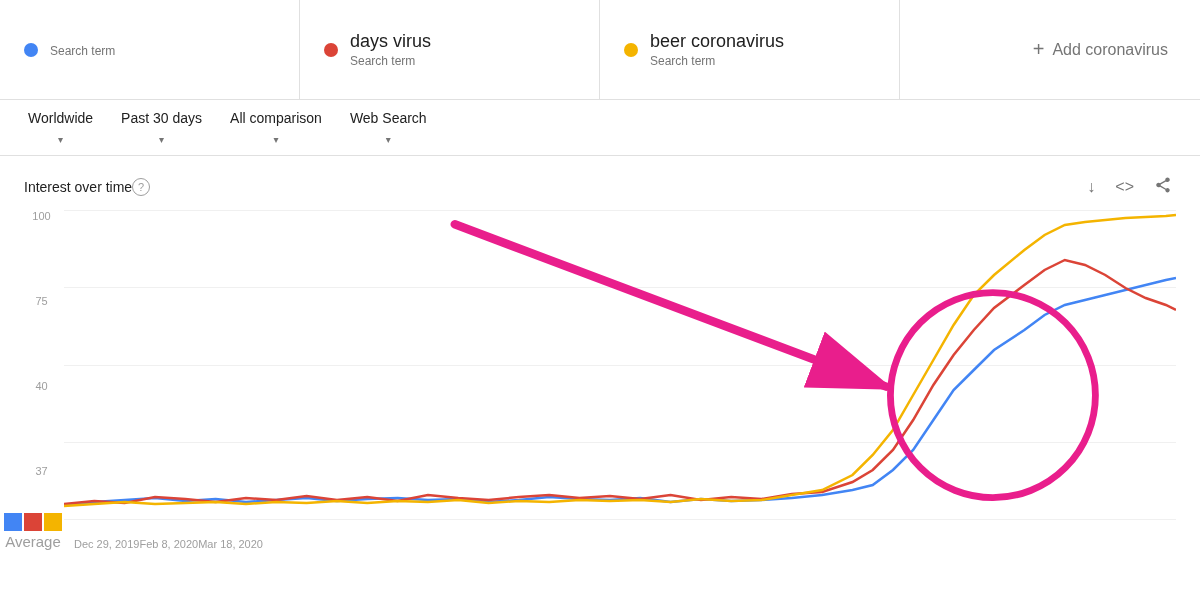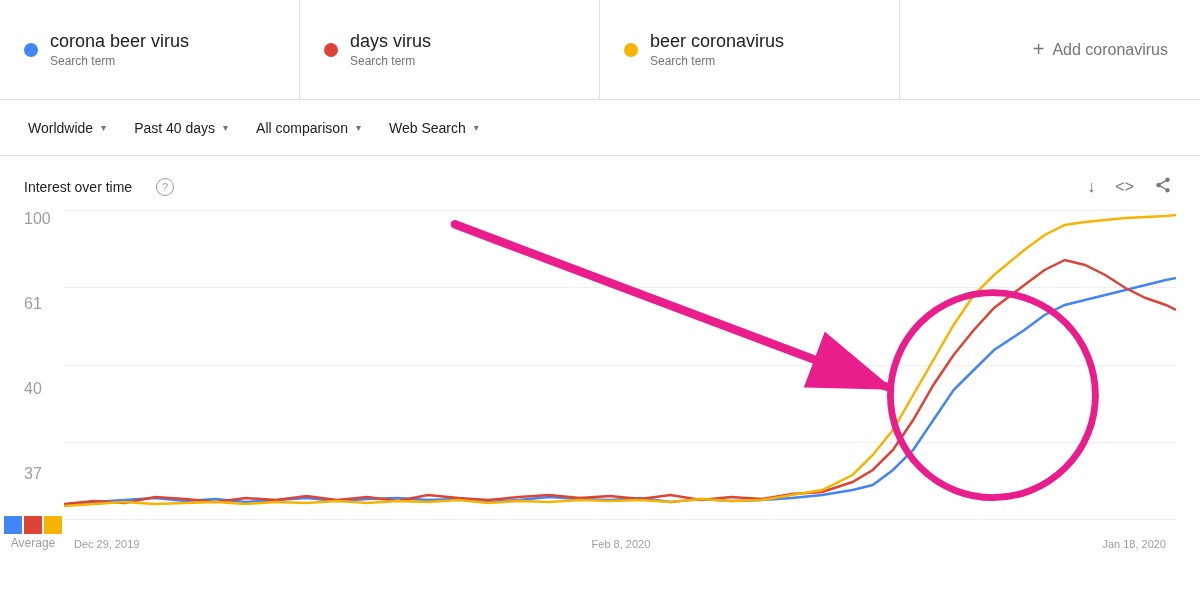--- a/index.html
+++ b/index.html
@@ -57,39 +57,40 @@
       display: flex;
       align-items: center;
       padding: 8px 12px;
       border-radius: 4px;
       cursor: pointer;
       font-size: 14px;
       color: #212121;
       background: none;
       border: none;
       gap: 8px;
+      flex-direction: column;
     }
     .chevron { font-size: 10px; color: #757575; }
 
     .chart-section {
       padding: 16px 24px;
       position: relative;
     }
 
     .chart-header {
       display: flex;
       align-items: center;
       justify-content: space-between;
       margin-bottom: 8px;
     }
 
     .chart-title {
       display: flex;
       align-items: center;
-      gap: 24px;
+      gap: 0;
       font-size: 14px;
       color: #212121;
     }
 
     .help-icon {
       width: 18px;
       height: 18px;
       border-radius: 50%;
       border: 1.5px solid #9e9e9e;
       display: flex;
@@ -124,23 +125,23 @@
       position: absolute;
       left: -40px;
       top: 0;
       height: 100%;
       display: flex;
       flex-direction: column;
       justify-content: space-between;
     }
 
     .y-label {
-      font-size: 16px;
+      font-size: 11px;
       color: #9e9e9e;
-      text-align: left;
+      text-align: center;
       width: 35px;
     }
 
     .grid-lines {
       position: absolute;
       top: 0; left: 0; right: 0; bottom: 30px;
       display: flex;
       flex-direction: column;
       justify-content: space-between;
       pointer-events: none;
@@ -151,21 +152,20 @@
       height: 1px;
       background: #f0f0f0;
     }
 
     .x-labels {
       position: absolute;
       bottom: 0;
       left: 0;
       right: 0;
       display: flex;
-      justify-content: space-between;
       padding: 0 10px;
     }
 
     .x-label {
       font-size: 11px;
       color: #9e9e9e;
     }
 
     svg.chart-svg {
       position: absolute;
@@ -185,33 +185,32 @@
       gap: 2px;
       margin-bottom: 2px;
     }
 
     .legend-bar {
       width: 18px;
       height: 18px;
     }
 
     .legend-label {
-      font-size: 12px;
+      font-size: 15px;
       color: #9e9e9e;
       text-align: center;
     }
   </style>
 </head>
 <body>
 
 <div class="top-bar">
   <div class="search-term">
     <div class="dot" style="background-color:#4285f4;"></div>
     <div class="term-info">
-      <div class="term-name">corona beer virus</div>
       <div class="term-type">Search term</div>
     </div>
   </div>
 
   <div class="search-term">
     <div class="dot" style="background-color:#db4437;"></div>
     <div class="term-info">
       <div class="term-name">days virus</div>
       <div class="term-type">Search term</div>
     </div>
@@ -230,21 +229,21 @@
     <span>Add coronavirus</span>
   </div>
 </div>
 
 <div class="filter-bar">
   <button class="filter-btn">
     <span>Worldwide</span>
     <span class="chevron">▾</span>
   </button>
   <button class="filter-btn">
-    <span>Past 40 days</span>
+    <span>Past 30 days</span>
     <span class="chevron">▾</span>
   </button>
   <button class="filter-btn">
     <span>All comparison</span>
     <span class="chevron">▾</span>
   </button>
   <button class="filter-btn">
     <span>Web Search</span>
     <span class="chevron">▾</span>
   </button>
@@ -264,21 +263,21 @@
             <path d="M18 16.08c-.76 0-1.44.3-1.96.77L8.91 12.7c.05-.23.09-.46.09-.7s-.04-.47-.09-.7l7.05-4.11c.54.5 1.25.81 2.04.81 1.66 0 3-1.34 3-3s-1.34-3-3-3-3 1.34-3 3c0 .24.04.47.09.7L8.04 9.81C7.5 9.31 6.79 9 6 9c-1.66 0-3 1.34-3 3s1.34 3 3 3c.79 0 1.5-.31 2.04-.81l7.12 4.16c-.05.21-.08.43-.08.65 0 1.61 1.31 2.92 2.92 2.92 1.61 0 2.92-1.31 2.92-2.92s-1.31-2.92-2.92-2.92z"></path>
           </svg>
       </button>
     </div>
   </div>
 
   <div class="chart-container">
 
     <div class="y-axis-labels">
       <span class="y-label">100</span>
-      <span class="y-label">61</span>
+      <span class="y-label">75</span>
       <span class="y-label">40</span>
       <span class="y-label">37</span>
       <span class="y-label"></span>
     </div>
 
     <div class="grid-lines">
       <div class="grid-line"></div>
       <div class="grid-line"></div>
       <div class="grid-line"></div>
       <div class="grid-line"></div>
@@ -293,21 +292,21 @@
       <polyline fill="none" stroke="#db4437" stroke-width="2.5" points="
           0,294 30,291 60,293 90,287 120,289 150,292 180,288 210,290 240,286 270,290 300,287 330,291 360,285 390,288 420,290 450,287 480,285 510,288 540,286 570,289 600,285 630,290 660,287 690,289 720,284 750,282 780,272 800,260 820,240 840,210 860,175 880,145 900,120 920,98 950,75 970,60 990,50 1010,55 1030,65 1050,78 1070,88 1090,95 1100,100"></polyline>
 
       <polyline fill="none" stroke="#f4b400" stroke-width="2.5" points="
           0,296 30,294 60,292 90,294 120,293 150,292 180,294 210,292 240,293 270,291 300,293 330,291 360,292 390,290 420,293 450,291 480,292 510,290 540,291 570,290 600,292 630,289 660,291 690,290 720,285 750,280 780,265 800,245 820,220 840,185 860,150 880,115 900,85 920,65 950,40 970,25 990,15 1010,12 1030,10 1050,8 1070,7 1090,6 1100,5"></polyline>
     </svg>
 
     <div class="x-labels">
       <span class="x-label">Dec 29, 2019</span>
       <span class="x-label">Feb 8, 2020</span>
-      <span class="x-label">Jan 18, 2020</span>
+      <span class="x-label">Mar 18, 2020</span>
     </div>
 
     <div class="legend">
       <div class="legend-bars">
         <div class="legend-bar" style="background:#4285f4;"></div>
         <div class="legend-bar" style="background:#db4437;"></div>
         <div class="legend-bar" style="background:#f4b400;"></div>
       </div>
       <div class="legend-label">Average</div>
     </div>

